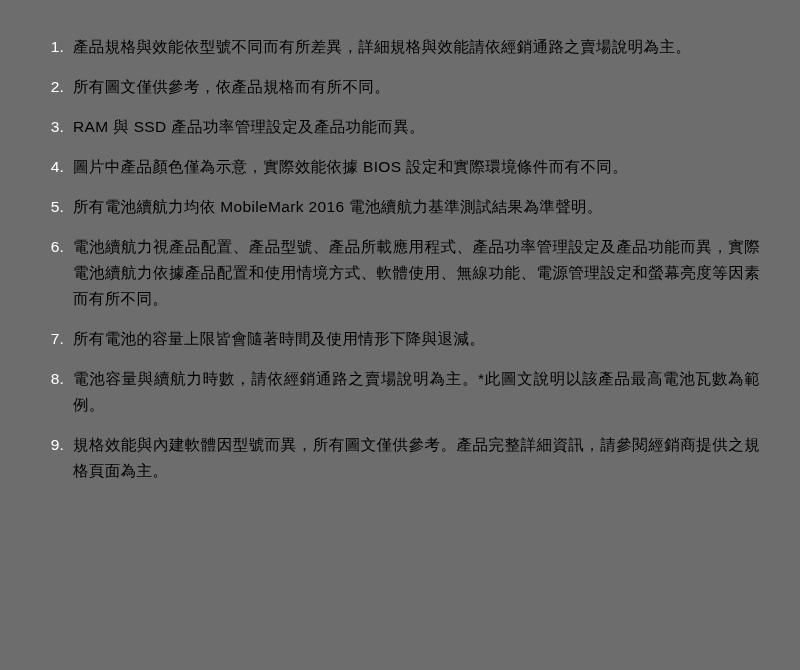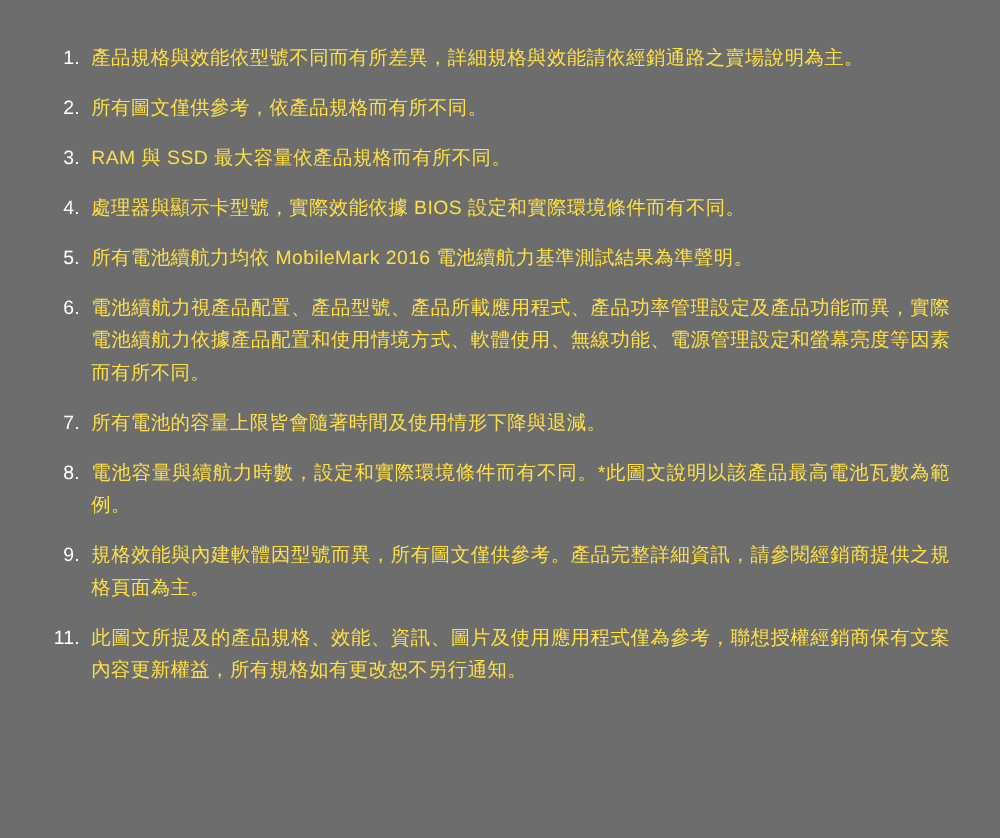--- a/index.html
+++ b/index.html
@@ -38,21 +38,21 @@
     padding-right: 9px;
     font-size: 15.5px;
     line-height: 26px;
     color: #ffffff;
     letter-spacing: 0.2px;
   }
   .text {
     flex: 1 1 auto;
     font-size: 15.5px;
     line-height: 26px;
-    color: #fde047;
+    color: #000000;
     letter-spacing: 0.35px;
     text-align: justify;
     text-justify: inter-ideograph;
     padding-right: 4px;
   }
 </style>
 </head>
 <body>
 
 <div class="page">
@@ -60,44 +60,40 @@
     <li>
       <span class="num">1.</span>
       <span class="text">產品規格與效能依型號不同而有所差異，詳細規格與效能請依經銷通路之賣場說明為主。</span>
     </li>
     <li>
       <span class="num">2.</span>
       <span class="text">所有圖文僅供參考，依產品規格而有所不同。</span>
     </li>
     <li>
       <span class="num">3.</span>
-      <span class="text">RAM 與 SSD 最大容量依產品規格而有所不同。</span>
+      <span class="text">RAM 與 SSD 產品功率管理設定及產品功能而異。</span>
     </li>
     <li>
       <span class="num">4.</span>
-      <span class="text">處理器與顯示卡型號，實際效能依據 BIOS 設定和實際環境條件而有不同。</span>
+      <span class="text">圖片中產品顏色僅為示意，實際效能依據 BIOS 設定和實際環境條件而有不同。</span>
     </li>
     <li>
       <span class="num">5.</span>
       <span class="text">所有電池續航力均依 MobileMark 2016 電池續航力基準測試結果為準聲明。</span>
     </li>
     <li>
       <span class="num">6.</span>
       <span class="text">電池續航力視產品配置、產品型號、產品所載應用程式、產品功率管理設定及產品功能而異，實際電池續航力依據產品配置和使用情境方式、軟體使用、無線功能、電源管理設定和螢幕亮度等因素而有所不同。</span>
     </li>
     <li>
       <span class="num">7.</span>
       <span class="text">所有電池的容量上限皆會隨著時間及使用情形下降與退減。</span>
     </li>
     <li>
       <span class="num">8.</span>
-      <span class="text">電池容量與續航力時數，設定和實際環境條件而有不同。*此圖文說明以該產品最高電池瓦數為範例。</span>
+      <span class="text">電池容量與續航力時數，請依經銷通路之賣場說明為主。*此圖文說明以該產品最高電池瓦數為範例。</span>
     </li>
     <li>
       <span class="num">9.</span>
       <span class="text">規格效能與內建軟體因型號而異，所有圖文僅供參考。產品完整詳細資訊，請參閱經銷商提供之規格頁面為主。</span>
     </li>
-    <li>
-      <span class="num">11.</span>
-      <span class="text">此圖文所提及的產品規格、效能、資訊、圖片及使用應用程式僅為參考，聯想授權經銷商保有文案內容更新權益，所有規格如有更改恕不另行通知。</span>
-    </li>
   </ol>
 </div>
 
 </body></html>

